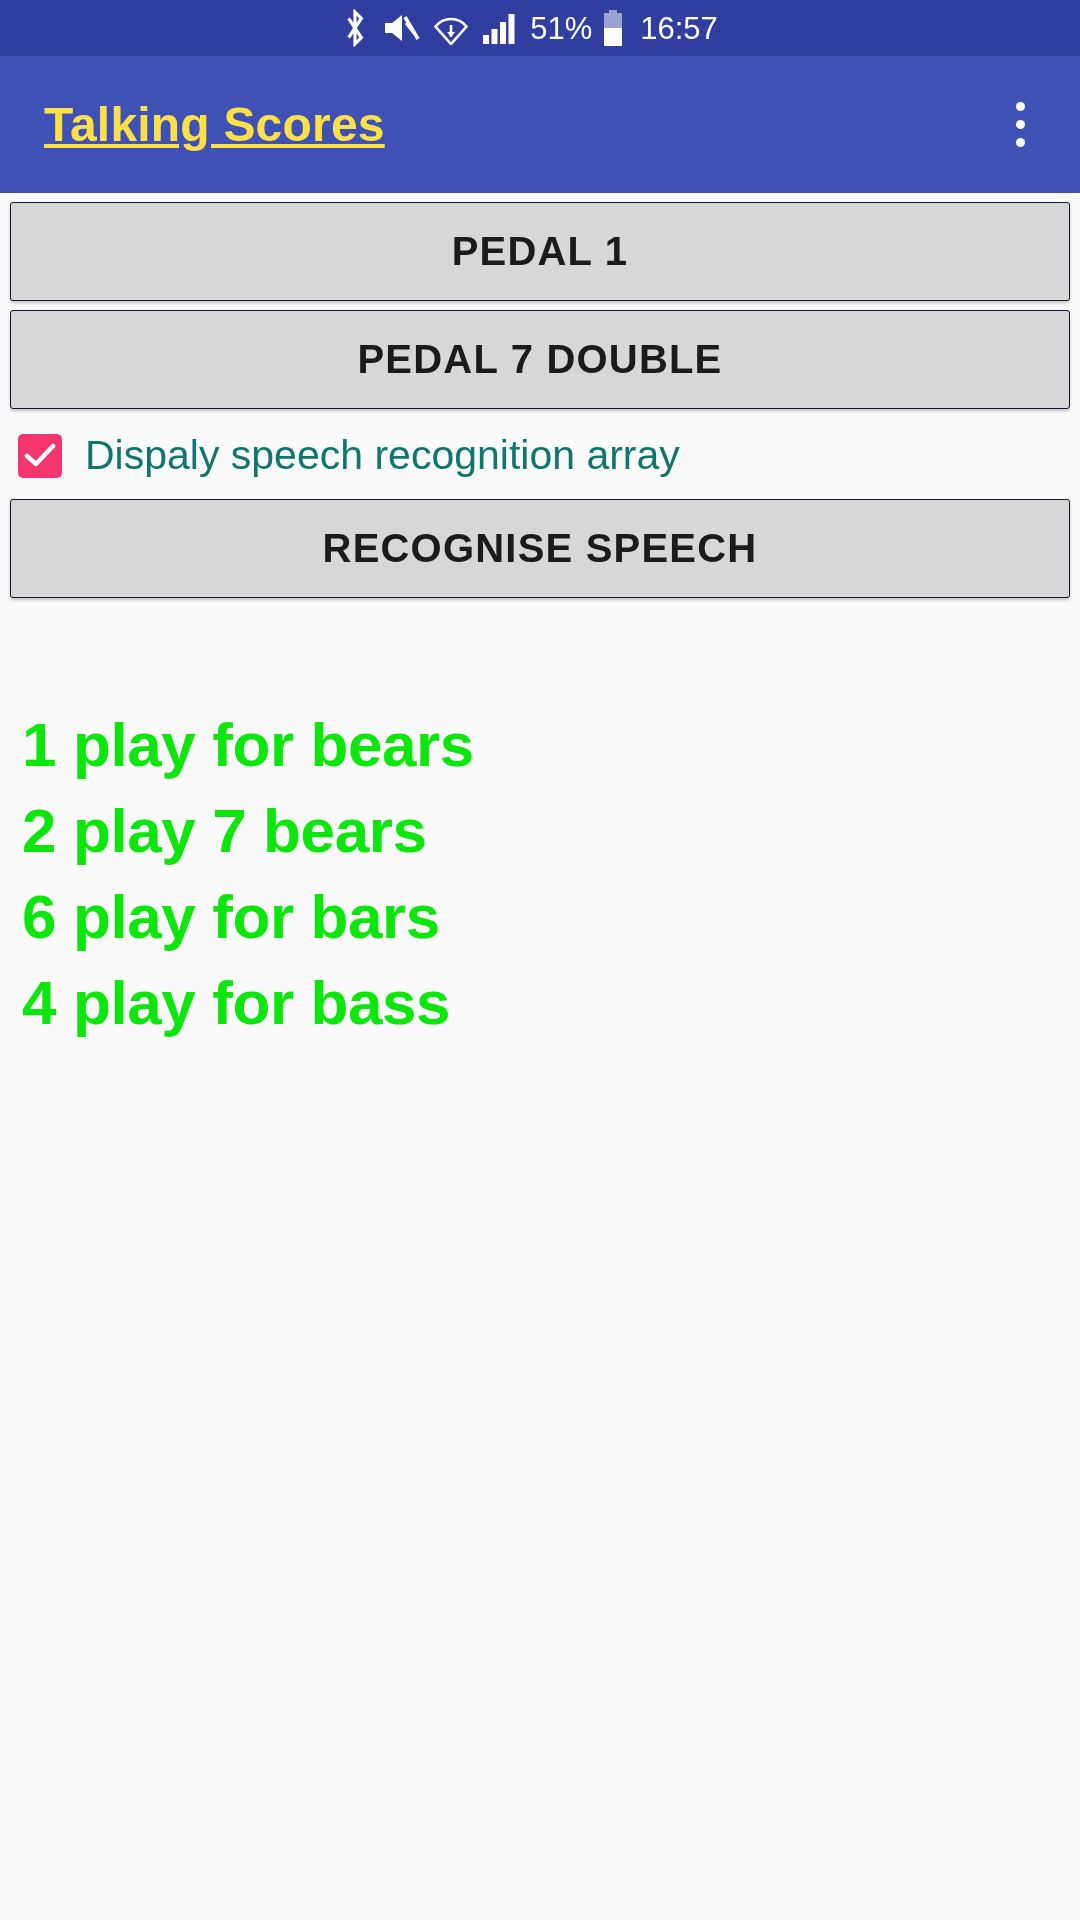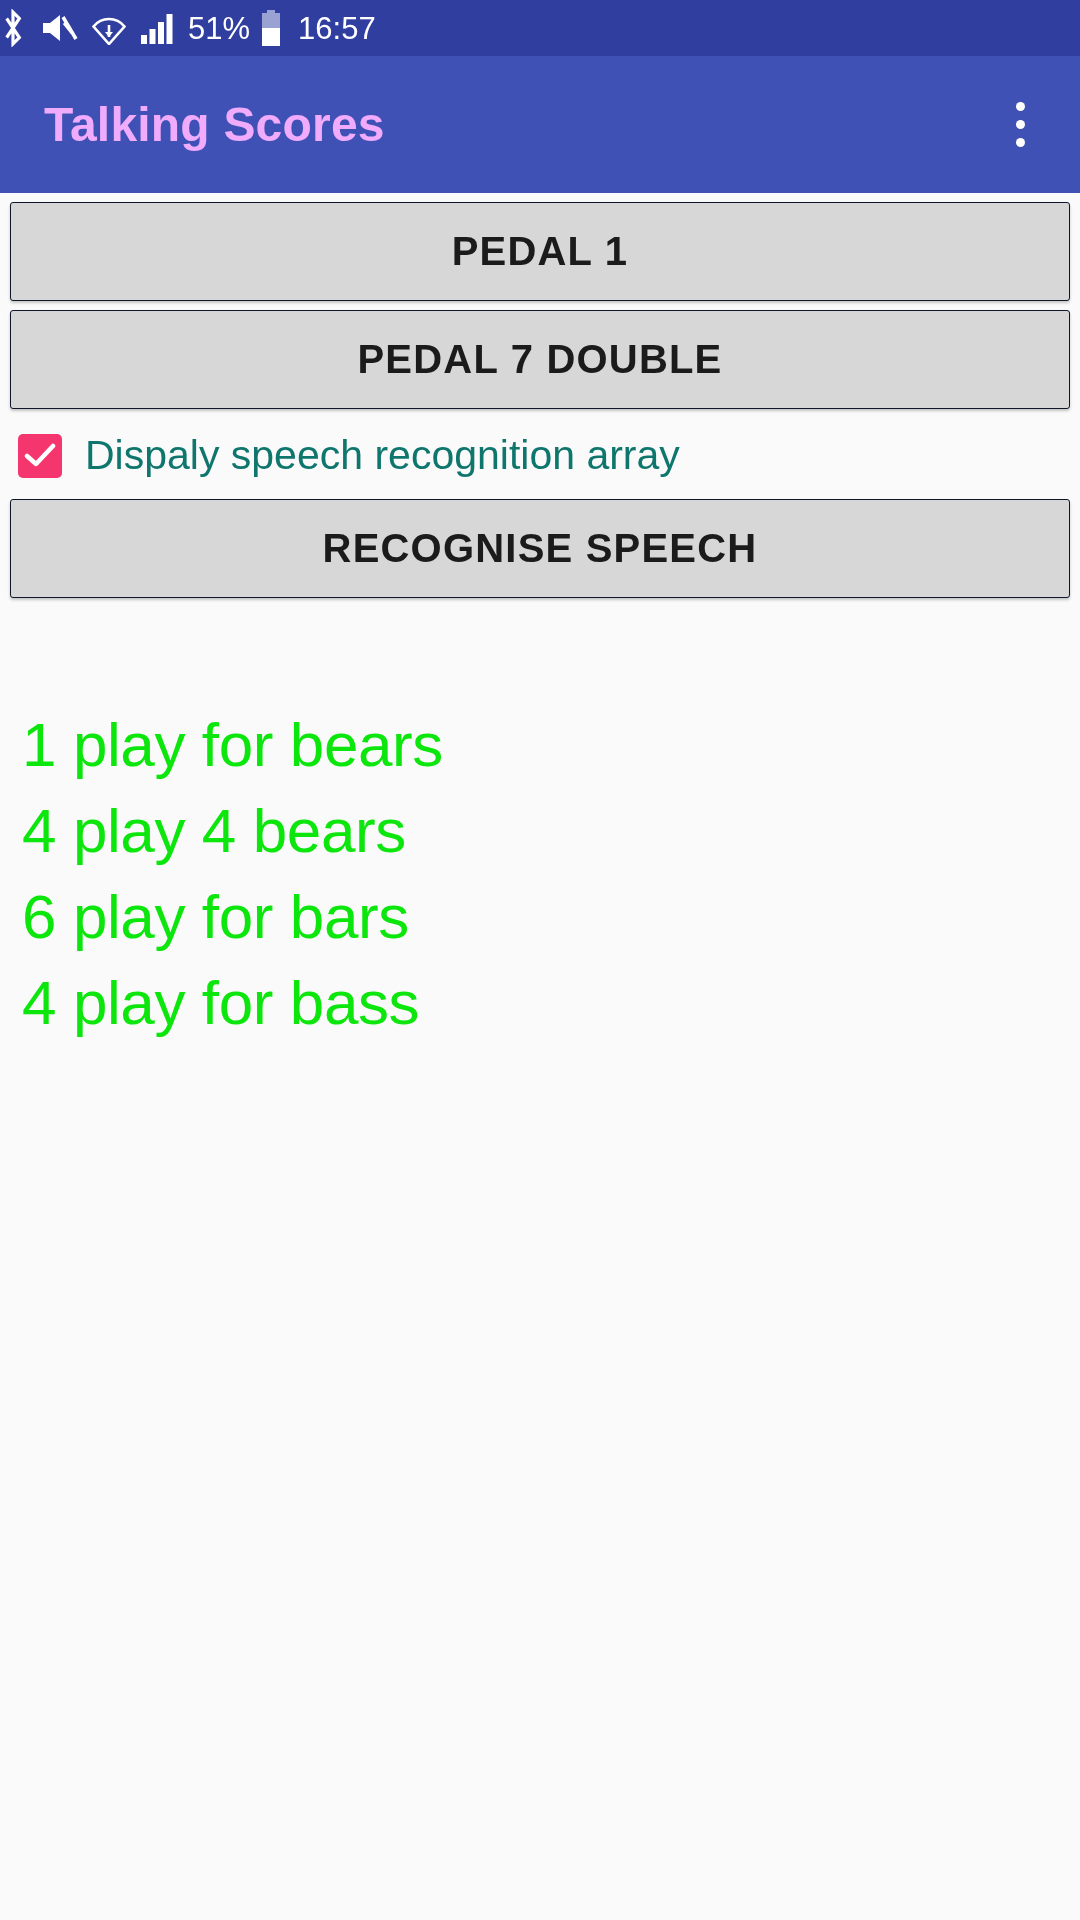--- a/index.html
+++ b/index.html
@@ -14,21 +14,21 @@
     overflow: hidden;
     position: relative;
   }
 
   
   .status-bar {
     height: 56px;
     background: #303f9f;
     display: flex;
     align-items: center;
-    justify-content: flex-start;
+    justify-content: center;
     padding-right: 20px;
     box-sizing: border-box;
   }
   .status-icons {
     display: flex;
     align-items: center;
     gap: 14px;
   }
   .status-icons svg { display: block; }
   .status-text {
@@ -45,24 +45,25 @@
   .app-bar {
     height: 137px;
     background: #3f51b5;
     display: flex;
     align-items: center;
     justify-content: space-between;
     padding: 0 30px 0 44px;
     box-sizing: border-box;
   }
   .app-title {
-    color: #f0abfc;
+    color: #fde047;
     font-size: 48px;
     font-weight: bold;
     letter-spacing: 0.2px;
+    text-decoration: underline;
   }
   .overflow-menu {
     width: 60px;
     height: 84px;
     display: flex;
     flex-direction: column;
     align-items: center;
     justify-content: center;
     gap: 9px;
     cursor: pointer;
@@ -144,20 +145,21 @@
 
   .alternatives {
     margin: 104px 0 0 22px;
   }
   .alt-line {
     font-size: 62px;
     color: #0ce60c;
     line-height: 86px;
     letter-spacing: -0.4px;
     white-space: nowrap;
+    font-weight: bold;
   }
 </style>
 </head>
 <body>
 
 <div class="status-bar">
   <div class="status-icons">
 
     <span>
       <svg width="26" height="38" viewBox="0 0 24 36">
@@ -228,18 +230,18 @@
     </span>
     <span class="checkbox-label">Dispaly speech recognition array</span>
   </div>
 
   <button class="btn">RECOGNISE SPEECH</button>
 
 
 
   <div class="alternatives">
     <div class="alt-line">1 play for bears</div>
-    <div class="alt-line">4 play 4 bears</div>
+    <div class="alt-line">2 play 7 bears</div>
     <div class="alt-line">6 play for bars</div>
     <div class="alt-line">4 play for bass</div>
   </div>
 
 </div>
 
 </body></html>

